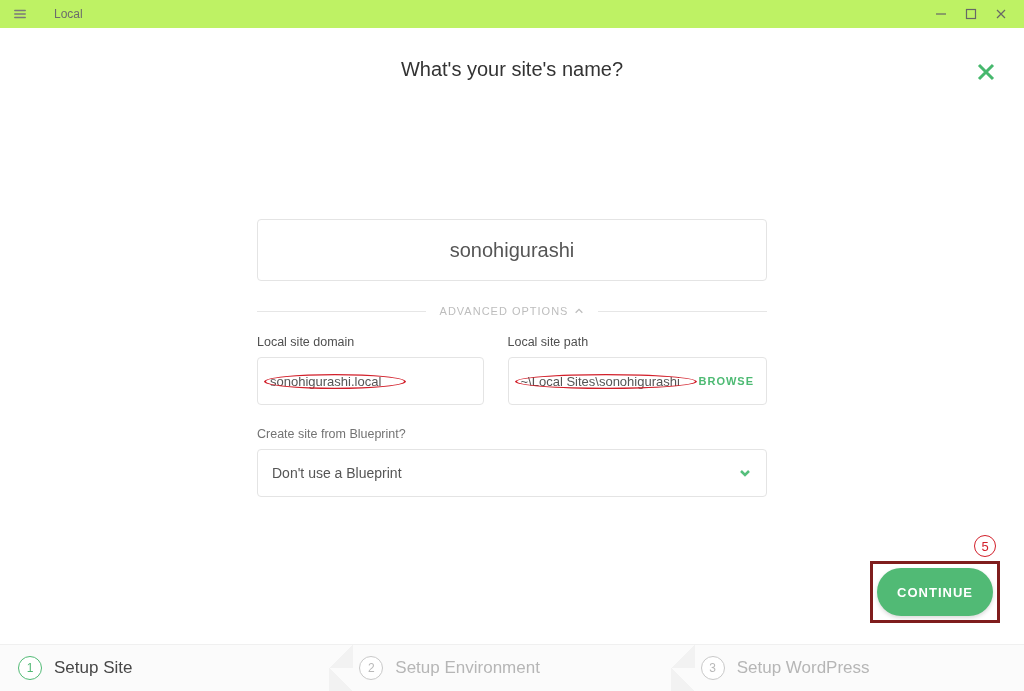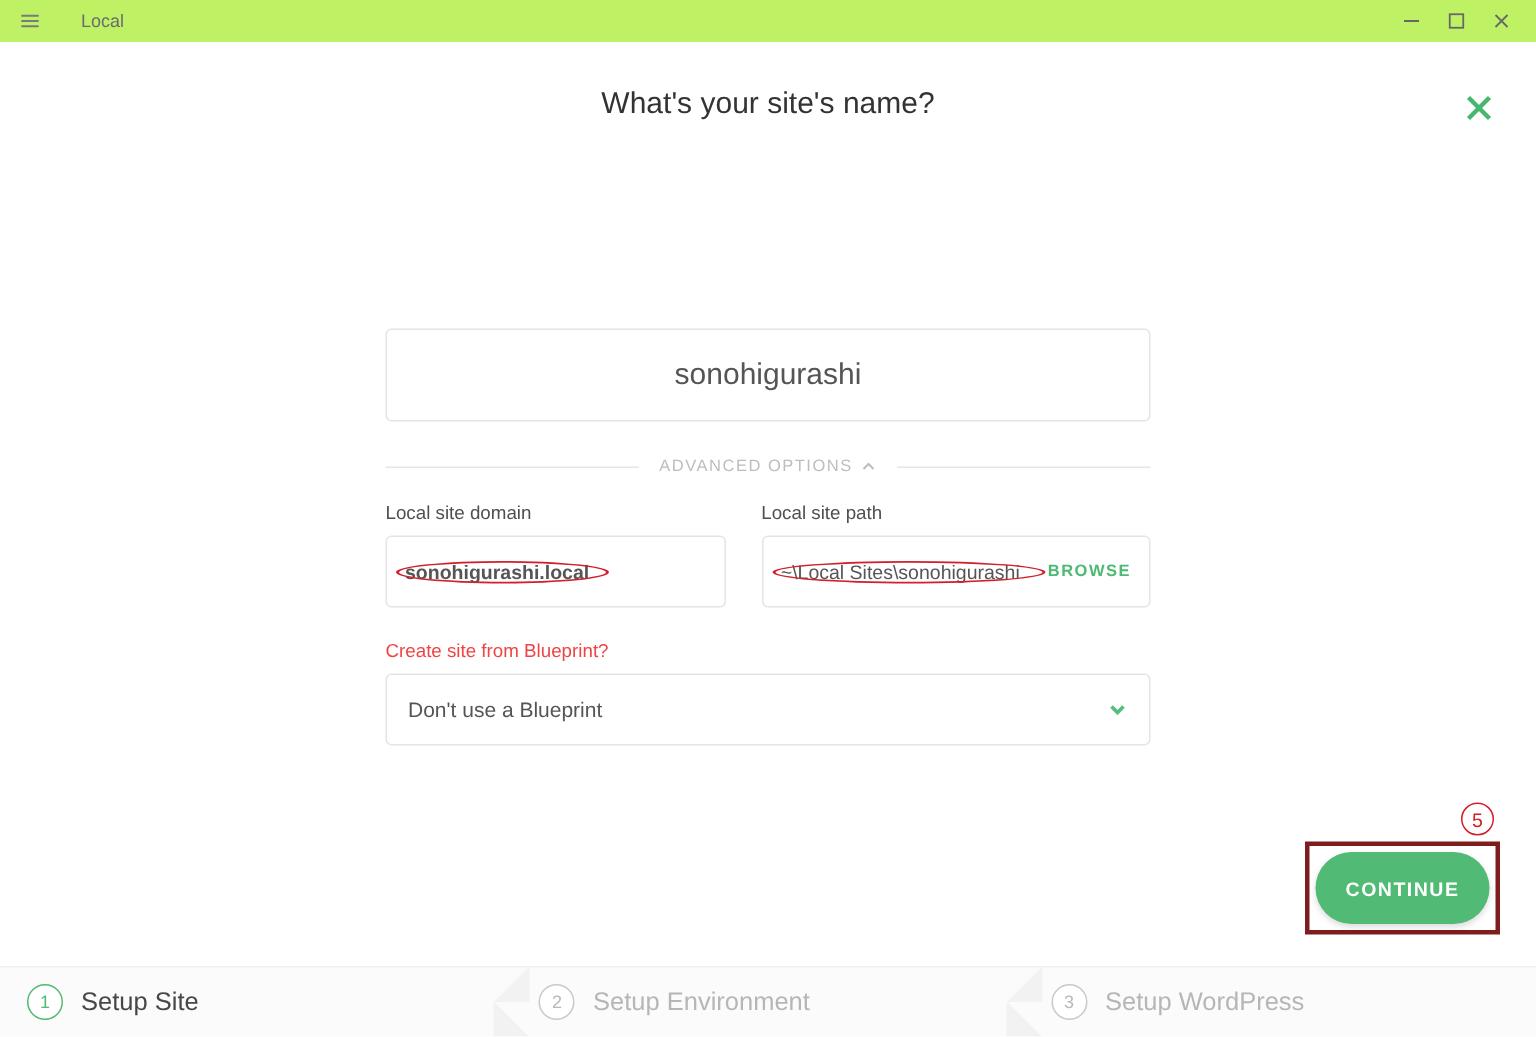--- a/index.html
+++ b/index.html
@@ -37,21 +37,21 @@
   .input-box input { border:none; outline:none; font-size:13px; color:#555; flex:1; background:transparent; }
   .browse { font-size:11px; letter-spacing:1px; color:#4dba73; margin-left:8px; cursor:pointer; font-weight:600; }
   .circled { position:relative; }
   .circled::after {
     content:""; position:absolute; left:-6px; right:-6px; top:-5px; bottom:-5px;
     border:2.5px solid #d21f2a; border-radius:50%;
     transform: scaleY(0.6);
     pointer-events:none;
   }
 
-  .blueprint-label { font-size:12.5px; color:#ef4444; margin-top:22px; margin-bottom:8px; }
+  .blueprint-label { font-size:12.5px; color:#737373; margin-top:22px; margin-bottom:8px; }
   .select-box { height:48px; border:1px solid #e4e4e4; border-radius:4px; display:flex; align-items:center; padding:0 14px; justify-content:space-between; font-size:14px; color:#555; cursor:pointer; }
   .select-box svg { width:14px; height:14px; stroke:#55bf7c; stroke-width:2.5; }
 
   
   .continue-wrap { position:absolute; right:24px; bottom:68px; display:flex; flex-direction:column; align-items:flex-end; }
   .anno-num { color:#d21f2a; font-size:16px; margin-bottom:4px; margin-right:4px; }
   .anno-num .circ { display:inline-flex; width:22px; height:22px; border:1.5px solid #d21f2a; border-radius:50%; align-items:center; justify-content:center; font-size:13px; }
   .red-frame { border:3px solid #7f1d1d; padding:4px; }
   .continue-btn { width:116px; height:48px; background:#51ba75; border:none; border-radius:24px; color:#fff; font-size:13px; letter-spacing:1px; font-weight:600; cursor:pointer; box-shadow: 0 2px 4px rgba(0,0,0,0.15); }
 
@@ -120,21 +120,21 @@
           </svg>
       </div>
       <div class="line"></div>
     </div>
 
     <div class="row">
       <div class="col">
         <div class="field-label">Local site domain</div>
         <div class="input-box">
           <span class="circled">
-            <input style="width: 130px; font-weight: bold;" value="sonohigurashi.local">
+            <input style="width: 130px;" value="sonohigurashi.local">
           </span>
         </div>
       </div>
       <div class="col">
         <div class="field-label">Local site path</div>
         <div class="input-box">
           <span class="circled">
             <input style="width: 170px;" value="~\Local Sites\sonohigurashi">
           </span>
           <span class="browse">BROWSE</span>

